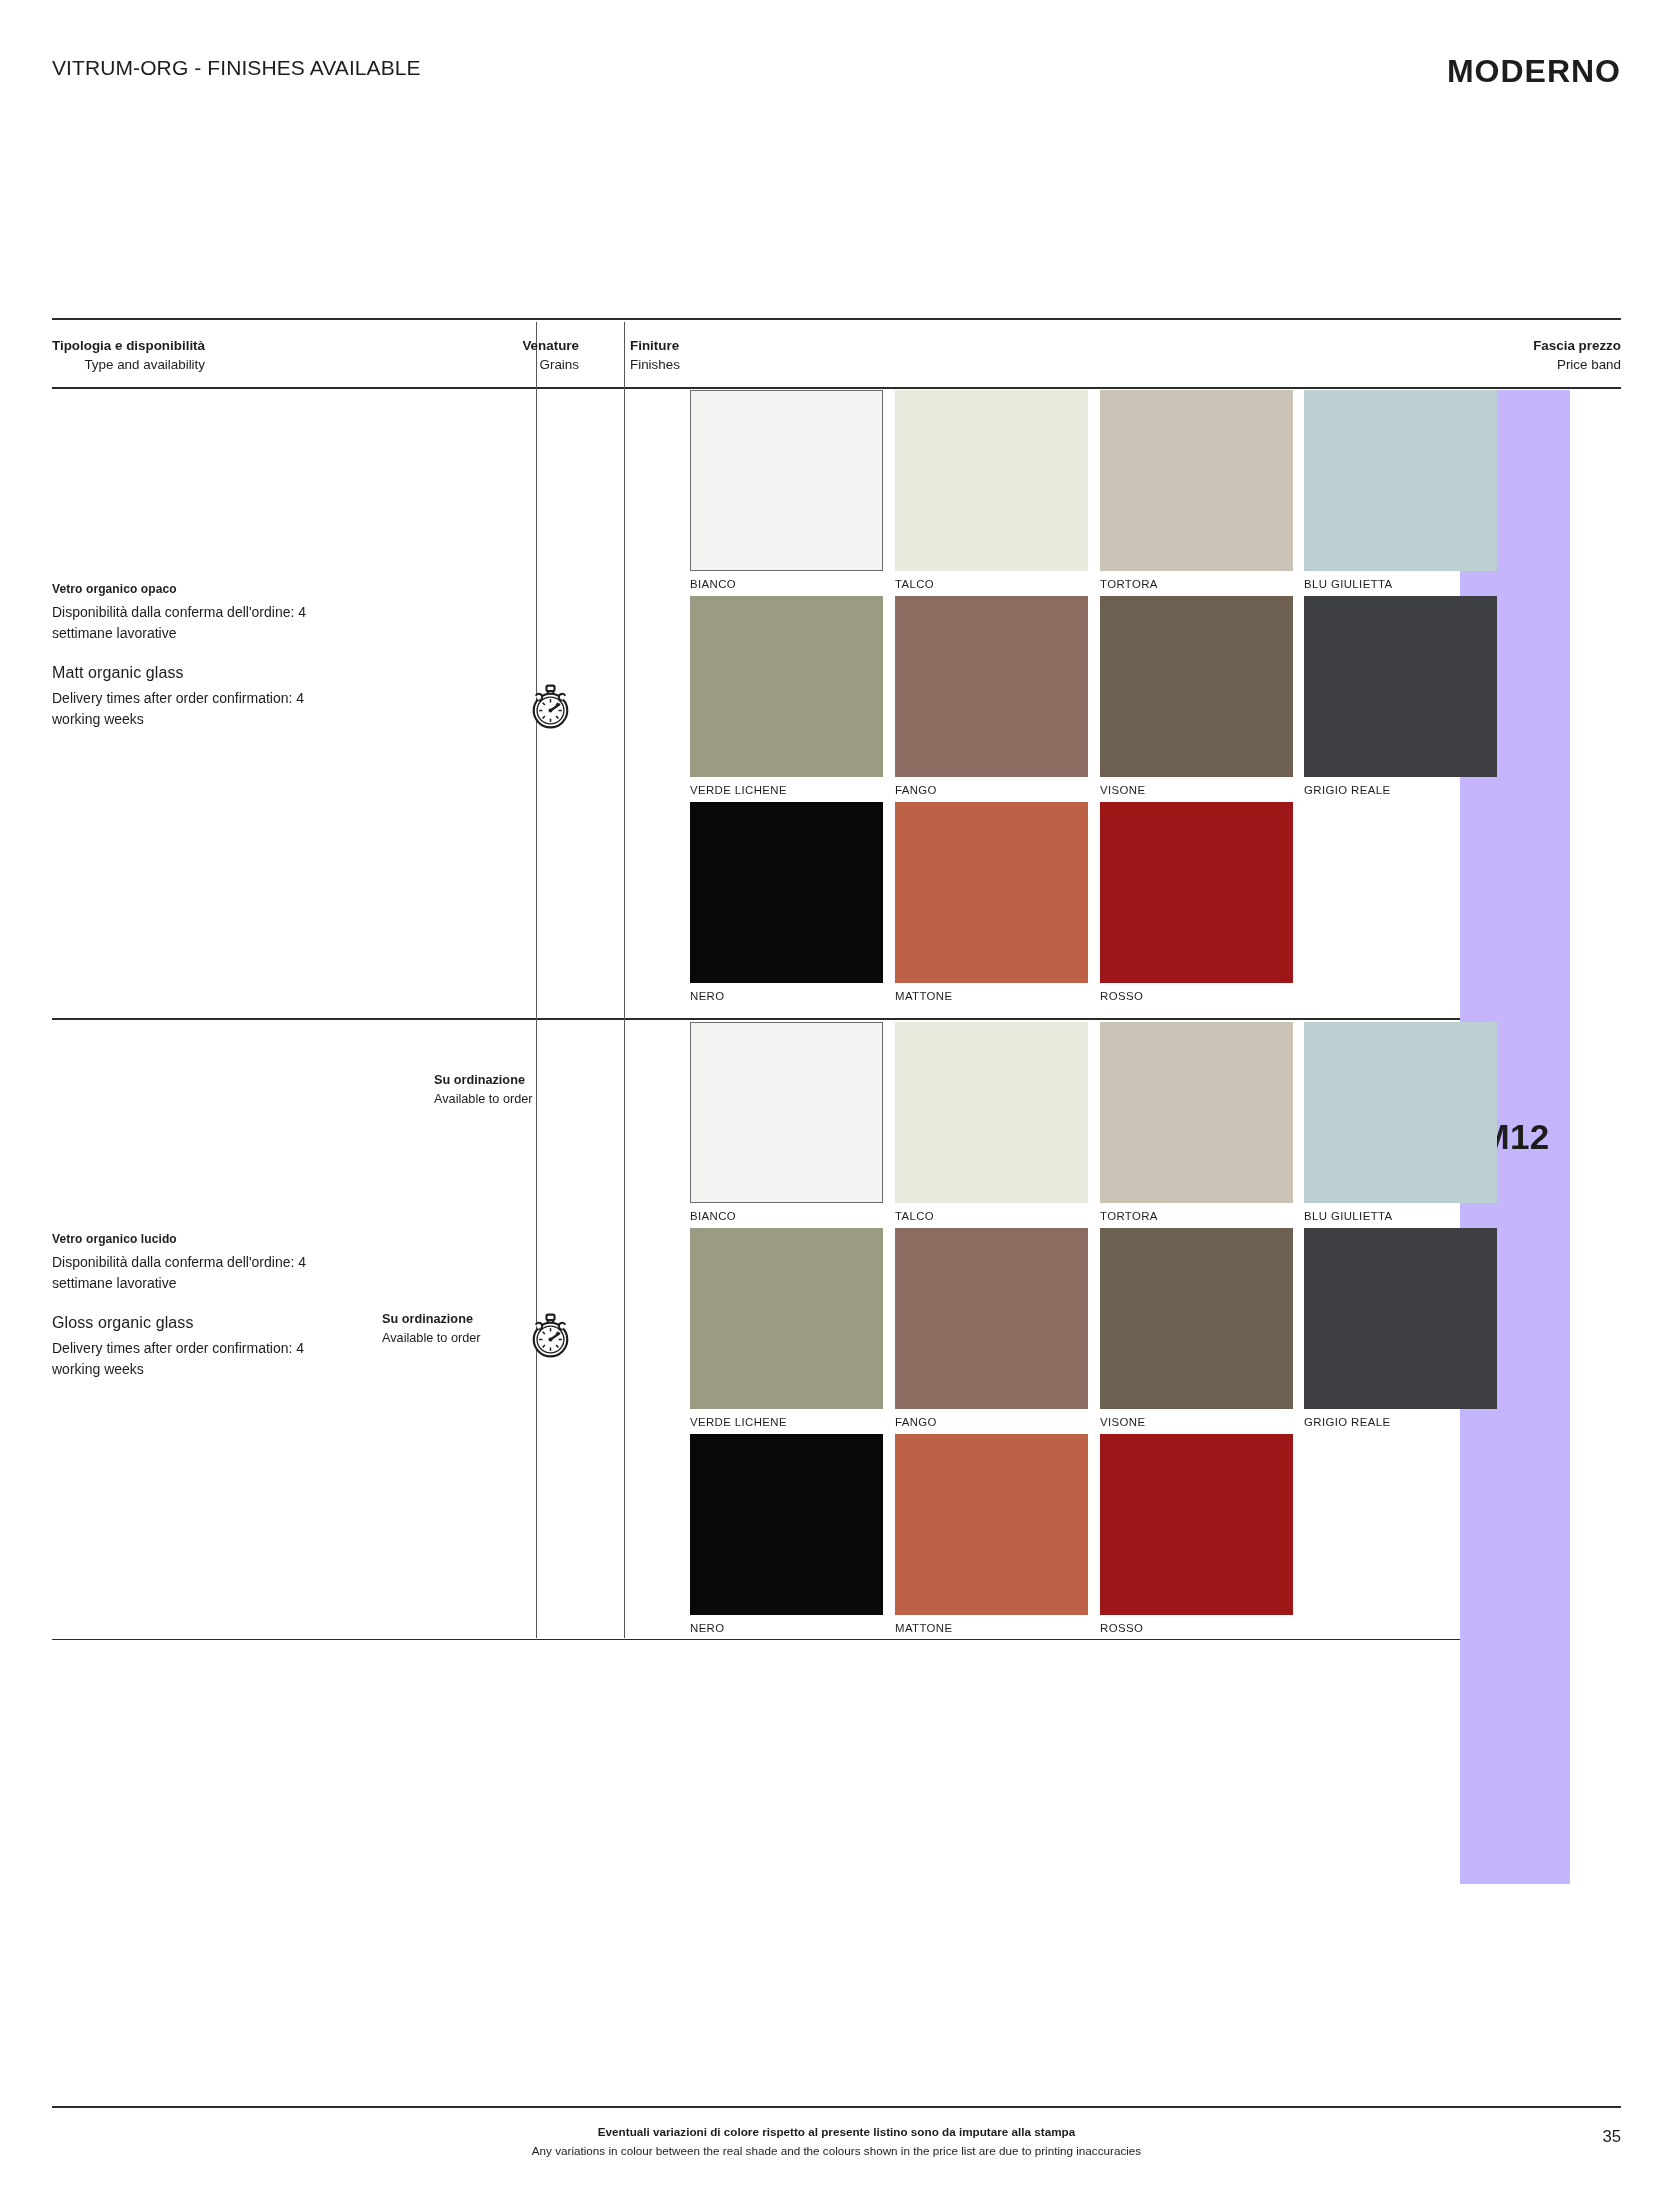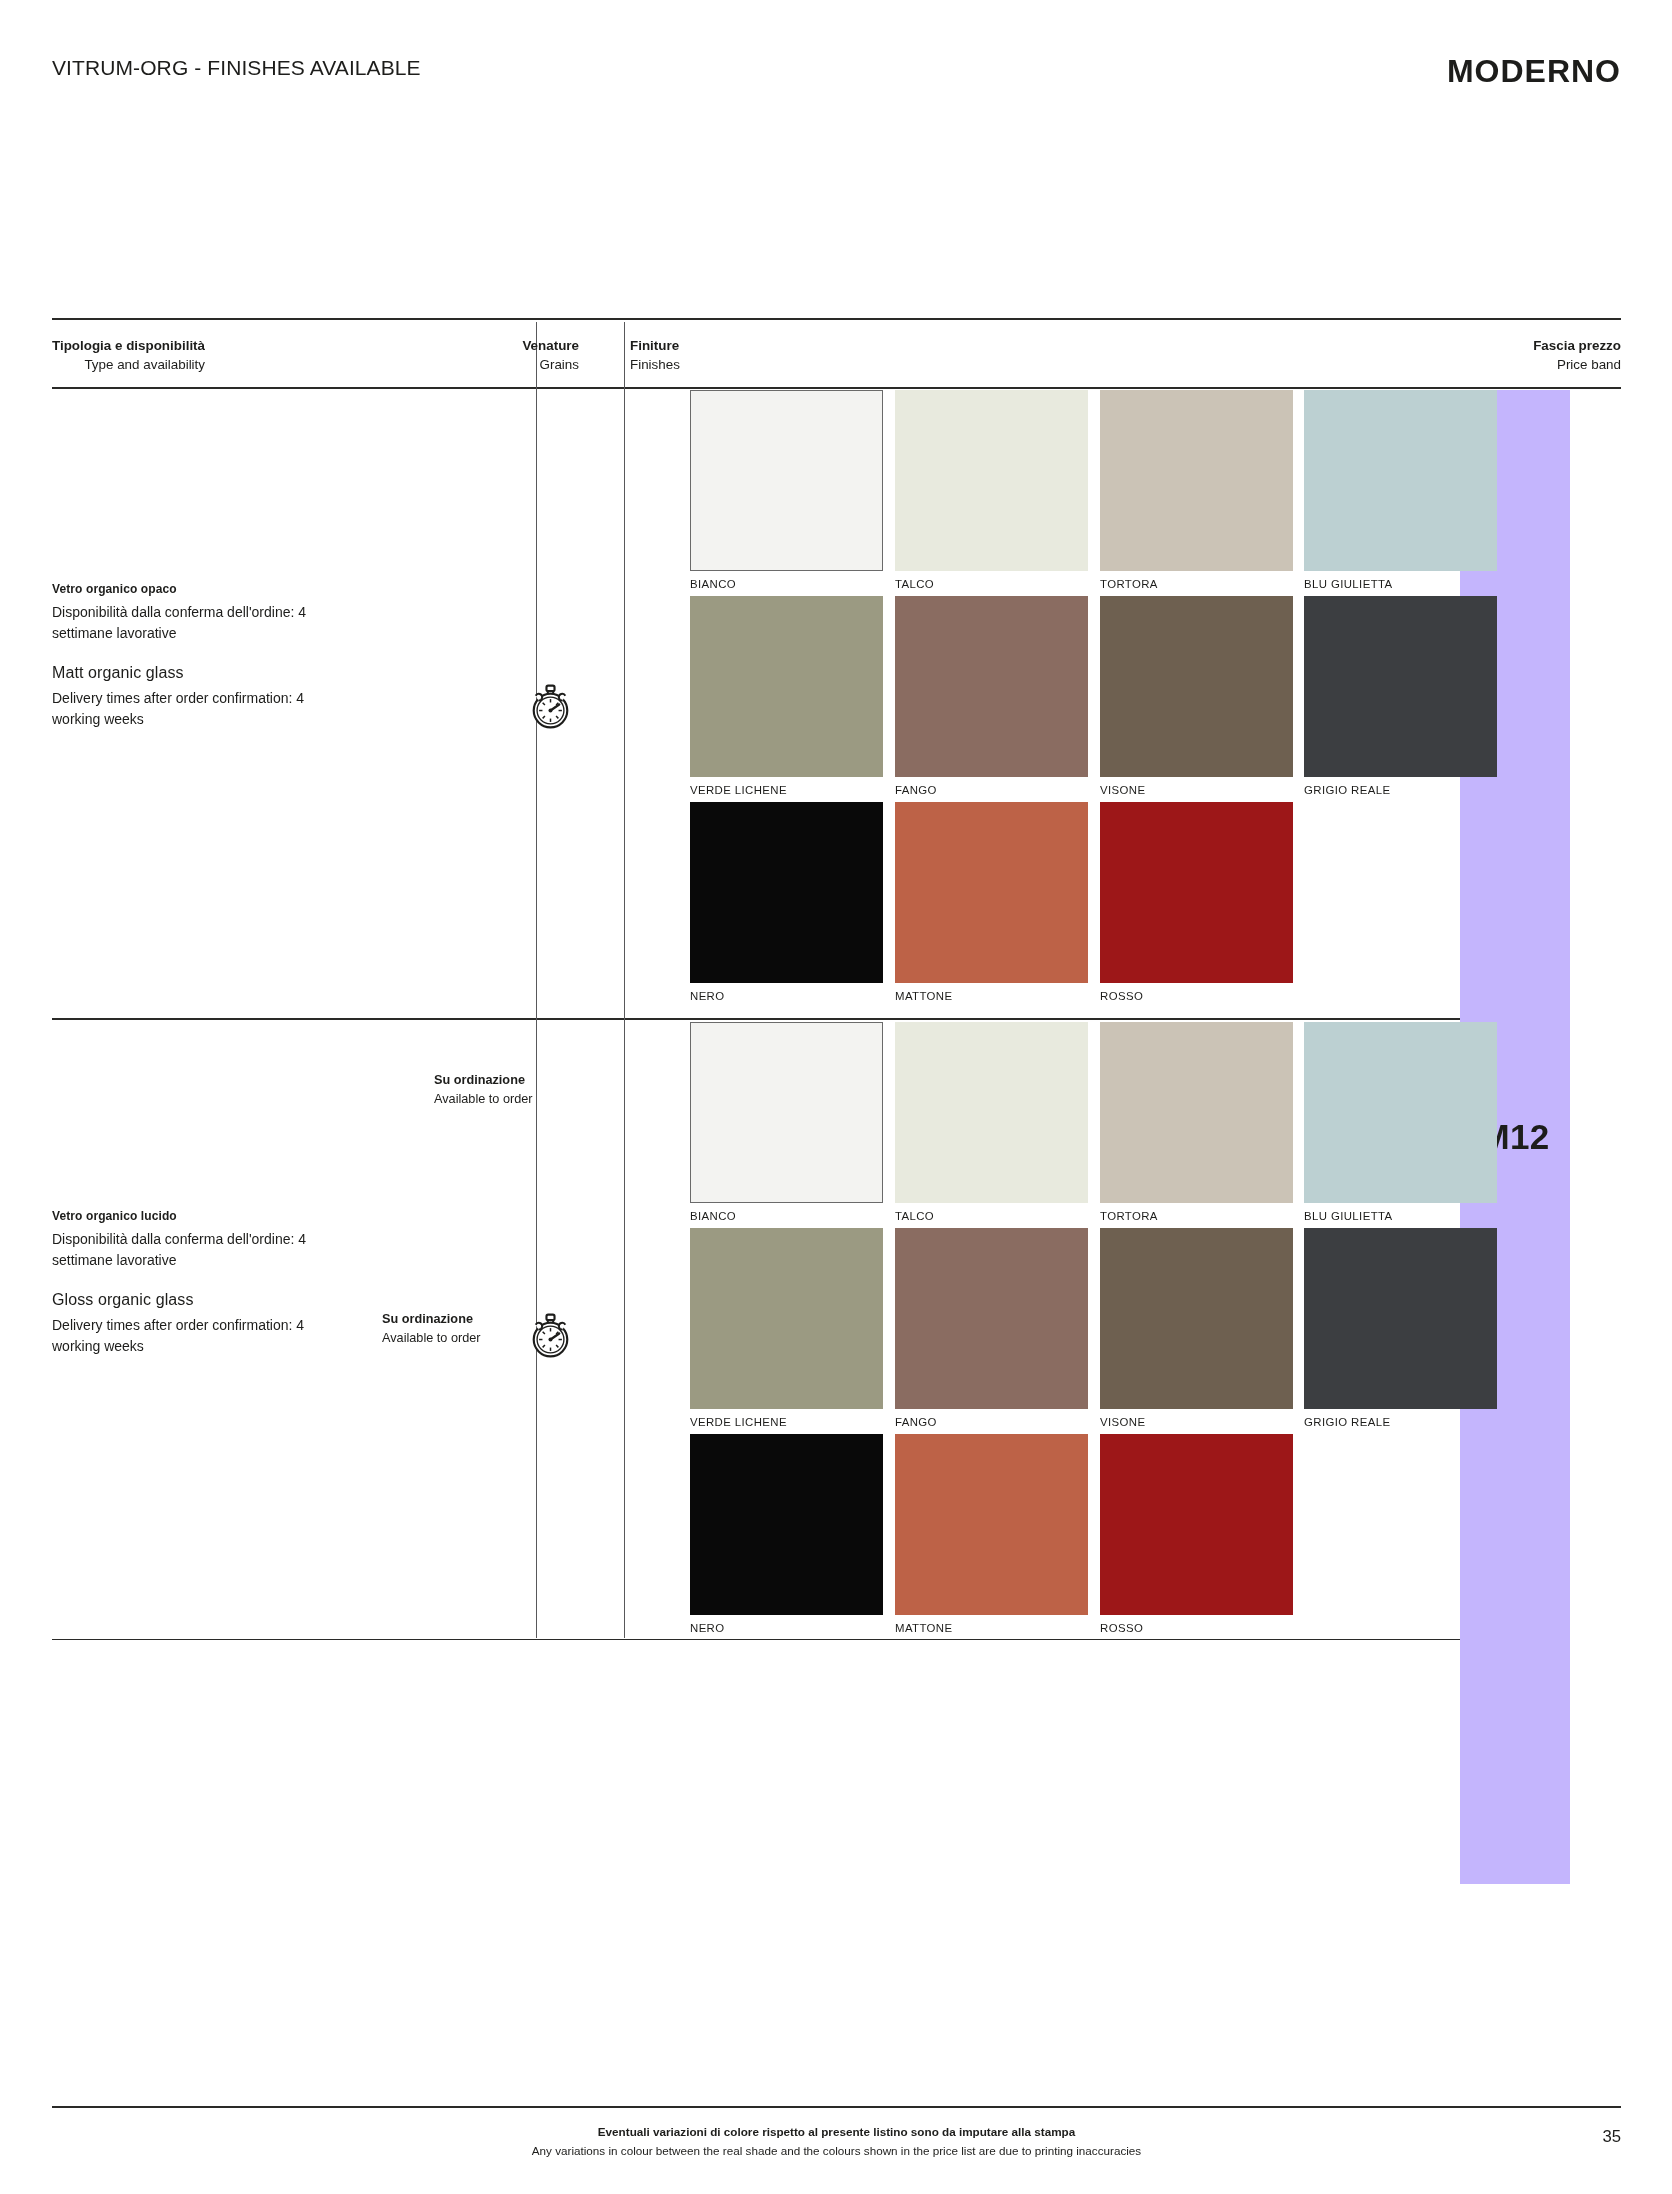--- a/index.html
+++ b/index.html
@@ -149,21 +149,21 @@
   .row-2 { top: 1022px; height: 617px; }
 
   .desc {
     position: absolute;
     left: 0px;
     width: 288px;
     font-size: 14px;
     line-height: 1.48;
   }
   .row-1 .desc { top: 191px; }
-  .row-2 .desc { top: 186px; }
+  .row-2 .desc { top: 209px; }
   .desc .name-it {
     font-size: 12px;
     font-weight: bold;
     margin: 0 0 3.3px 0;
     letter-spacing: 0.1px;
   }
   .desc .avail-it { margin: 0 0 17.4px 0; }
   .desc .name-en {
     font-size: 16px;
     font-weight: normal;

